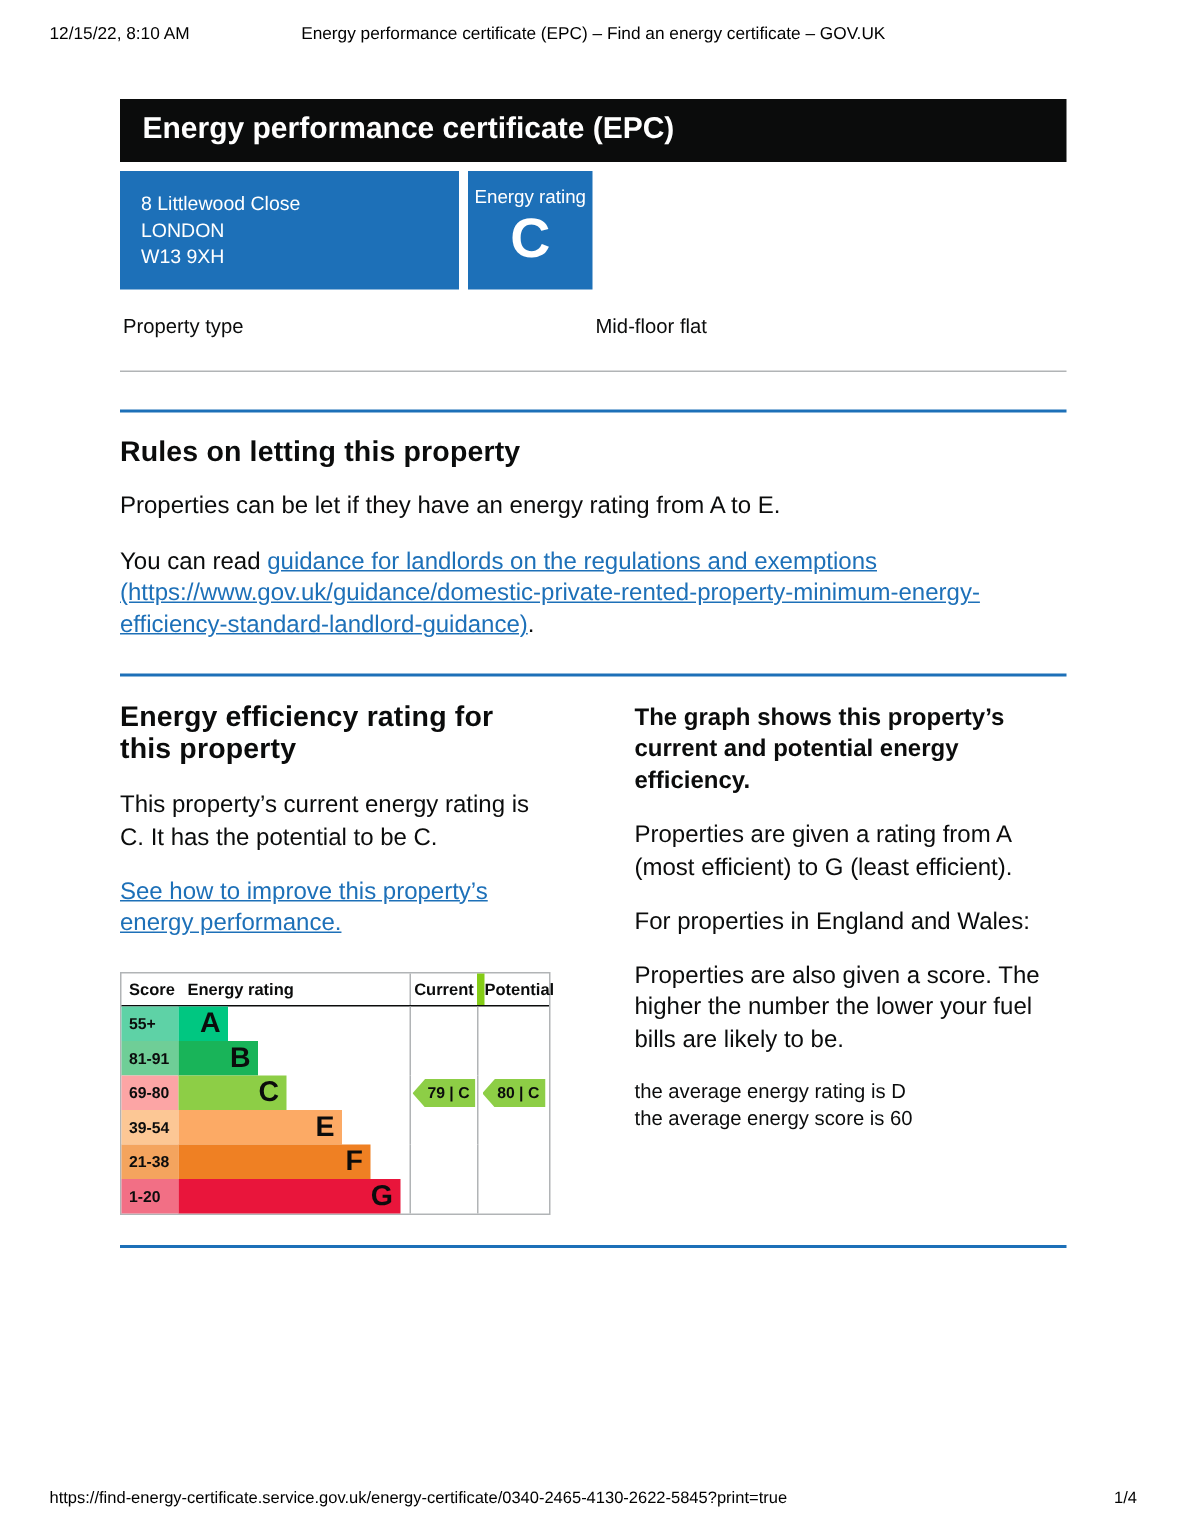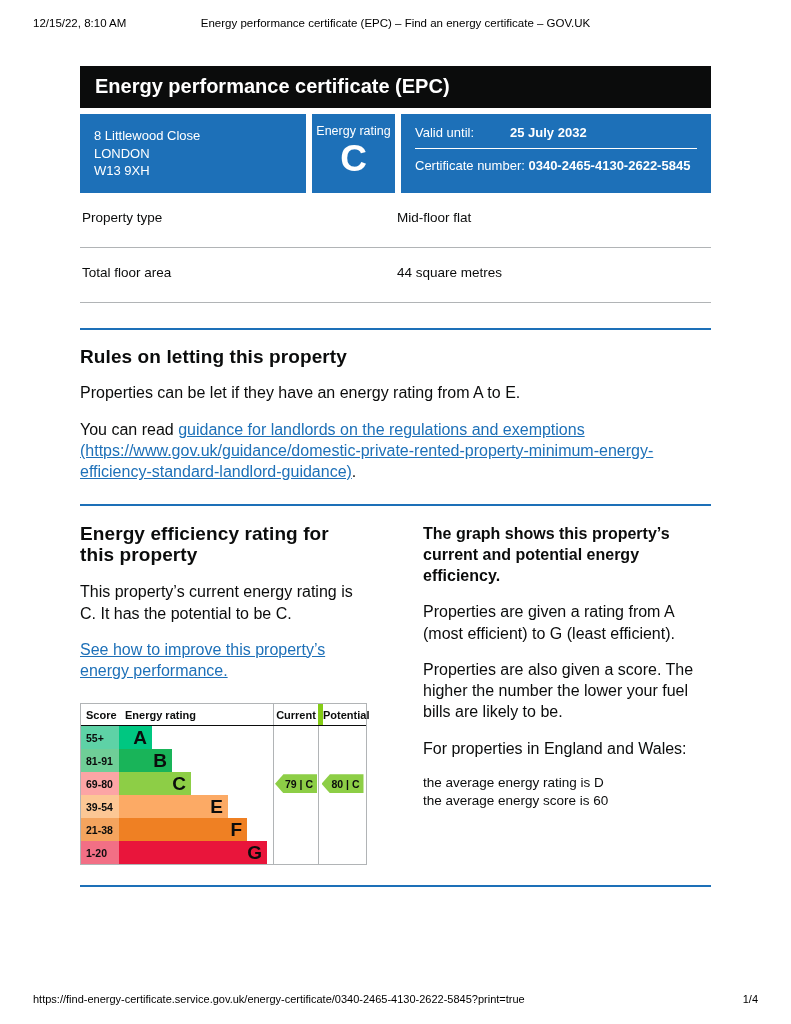--- a/index.html
+++ b/index.html
@@ -117,40 +117,25 @@
   <div class="summary-row">
     <div class="blue-box addr-box">
       <div>8 Littlewood Close</div>
       <div>LONDON</div>
       <div>W13 9XH</div>
     </div>
     <div class="blue-box rating-box">
       <div class="lbl">Energy rating</div>
       <div class="big">C</div>
     </div>
-    <div class="blue-box valid-box">
-      <div class="row1">
-        <span class="lbl">Valid until:</span>
-        <span class="val">25 July 2032</span>
-      </div>
-      <hr>
-      <div class="row2">
-        <span class="lbl">Certificate number:</span>
-        <span class="val">0340-2465-4130-2622-5845</span>
-      </div>
-    </div>
   </div>
 
   <div class="prop-row">
     <div class="k">Property type</div>
     <div class="v">Mid-floor flat</div>
-  </div>
-  <div class="prop-row">
-    <div class="k">Total floor area</div>
-    <div class="v">44 square metres</div>
   </div>
 
   <hr class="blue-hr hr-rules">
 
   <h2 class="section-h">Rules on letting this property</h2>
   <p class="body-t">Properties can be let if they have an energy rating from A to E.</p>
   <p class="body-t"><span>You can read </span><a class="gov-link">guidance for landlords on the regulations and exemptions (https://www.gov.uk/guidance/domestic-private-rented-property-minimum-energy-efficiency-standard-landlord-guidance)</a><span>.</span></p>
 
   <hr class="blue-hr hr-rating">
 
@@ -220,22 +205,22 @@
               <div class="epc-cell-current"></div>
               <div class="epc-cell-potential"></div>
             </div>
           </div>
       </div>
     </div>
 
     <div class="col-right">
       <p class="body-t">The graph shows this property’s current and potential energy efficiency.</p>
       <p class="body-t">Properties are given a rating from A (most efficient) to G (least efficient).</p>
+      <p class="body-t">For properties in England and Wales:</p>
       <p class="body-t">Properties are also given a score. The higher the number the lower your fuel bills are likely to be.</p>
-      <p class="body-t">For properties in England and Wales:</p>
       <div class="avg-block">
         <div class="avg-line">the average energy rating is D</div>
         <div class="avg-line">the average energy score is 60</div>
       </div>
     </div>
   </div>
 
   <hr class="blue-hr hr-bottom">
 
 </div>

